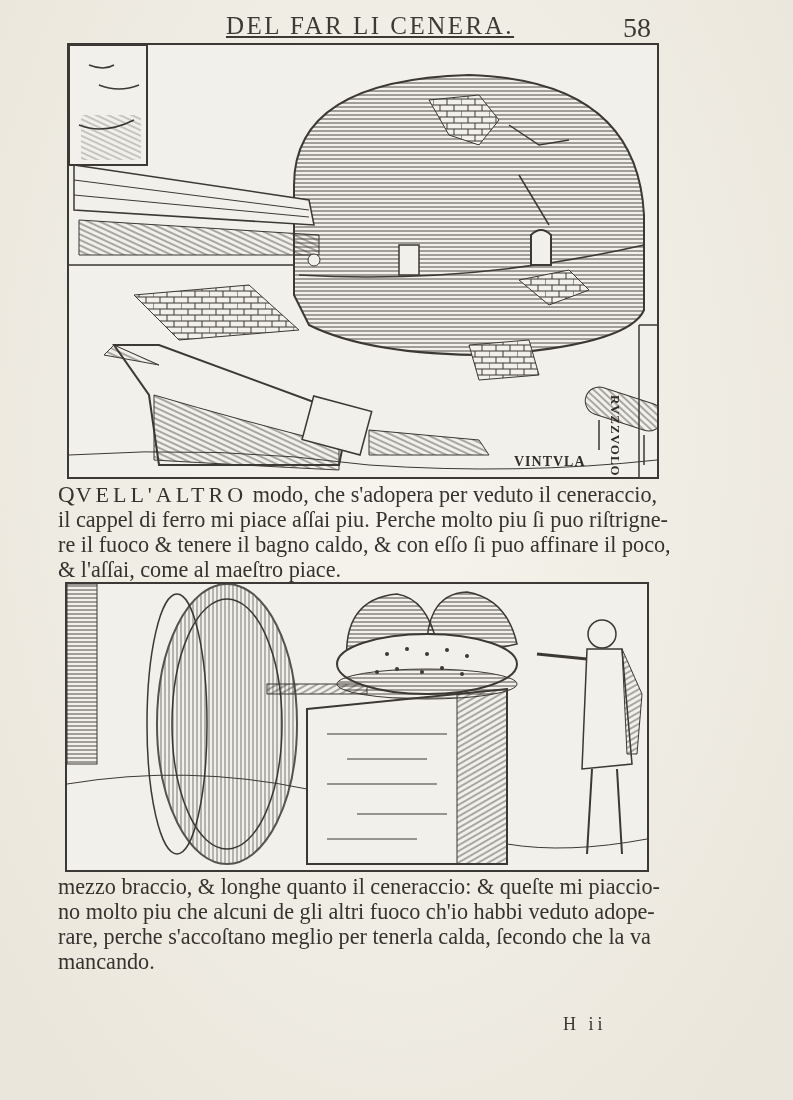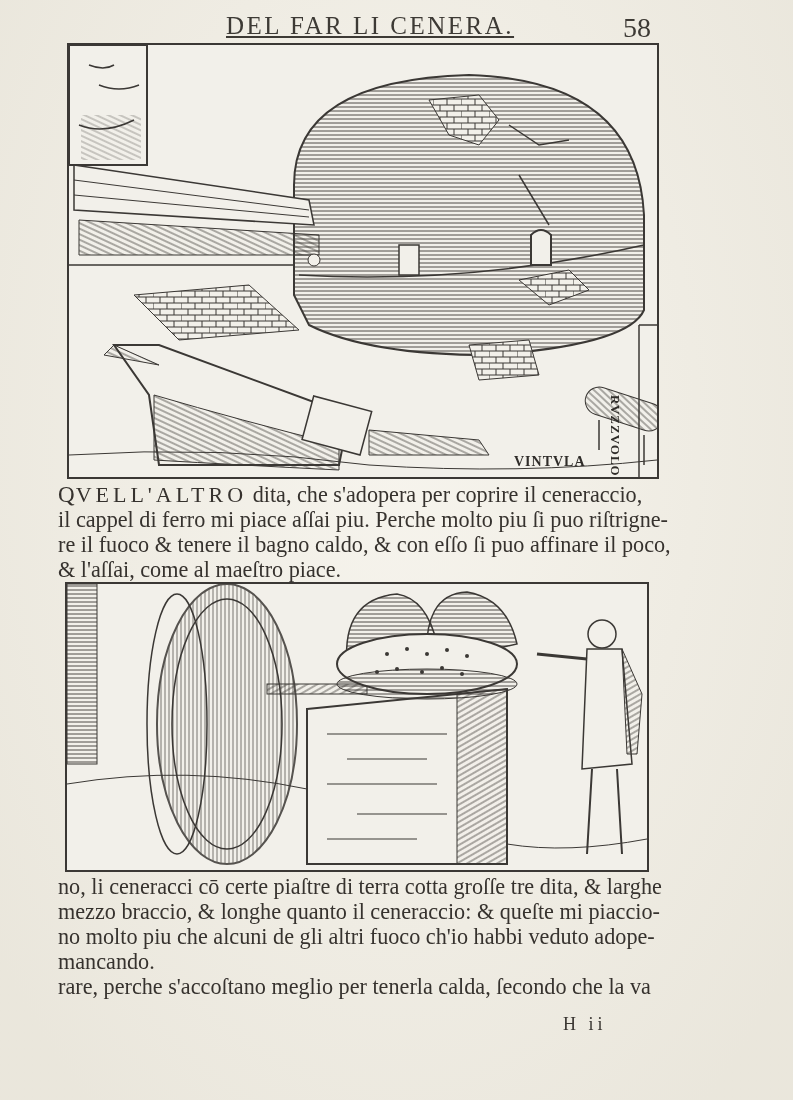--- a/index.html
+++ b/index.html
@@ -112,21 +112,21 @@
       <path d="M0 410 Q150 400 300 420 Q450 430 588 415" stroke="#3b3835" fill="none" stroke-width="1"></path>
       <line x1="0" y1="220" x2="225" y2="220" stroke="#3b3835" stroke-width="1.5"></line>
       <line x1="570" y1="280" x2="588" y2="280" stroke="#3b3835" stroke-width="1.5"></line>
       <line x1="570" y1="280" x2="570" y2="432" stroke="#3b3835" stroke-width="1.5"></line>
     </svg>
     <div class="label-vintula">VINTVLA</div>
     <div class="label-ruzzuolo">RVZZVOLO</div>
   </div>
 
   <div class="para p1">
-    <span class="line"><span class="initial">Q</span><span class="smallcaps">VELL'ALTRO</span><span> dita, che s'adopera per coprire il ceneraccio,</span></span>
+    <span class="line"><span class="initial">Q</span><span class="smallcaps">VELL'ALTRO</span><span> modo, che s'adopera per veduto il ceneraccio,</span></span>
     <span class="line">il cappel di ferro mi piace aſſai  piu. Perche molto piu ſi puo riſtrigne-</span>
     <span class="line">re il fuoco &amp; tenere il bagno caldo, &amp; con eſſo ſi puo affinare il poco,</span>
     <span class="line">&amp; l'aſſai, come al maeſtro piace.</span>
   </div>
 
   <div class="woodcut wc-bottom">
     <svg viewBox="0 0 580 286">
       <defs>
         <pattern id="hH2" width="6" height="4" patternUnits="userSpaceOnUse">
           <line x1="0" y1="2" x2="6" y2="2" stroke="#3b3835" stroke-width="0.9"></line>
@@ -173,21 +173,20 @@
       <path d="M520 65 L555 65 L565 180 L515 185 Z" fill="#f2f0ea" stroke="#3b3835" stroke-width="1.5"></path>
       <path d="M555 65 L575 110 L570 170 L560 170 Z" fill="url(#hD2)" stroke="#3b3835"></path>
       <path d="M520 75 L470 70" stroke="#3b3835" stroke-width="3"></path>
       <path d="M525 185 L520 270 M550 185 L555 270" stroke="#3b3835" stroke-width="2"></path>
 
       <path d="M0 200 Q120 180 240 205 M440 260 Q500 270 580 255" stroke="#3b3835" fill="none" stroke-width="1"></path>
     </svg>
   </div>
 
   <div class="para p2">
-    <span class="line">no, li ceneracci cō certe piaſtre di terra cotta groſſe tre dita, &amp; larghe</span>
     <span class="line">mezzo braccio, &amp; longhe quanto il ceneraccio: &amp; queſte mi piaccio-</span>
     <span class="line">no molto piu che alcuni de gli altri fuoco ch'io habbi veduto adope-</span>
+    <span class="line">rare, perche s'accoſtano meglio per tenerla calda, ſecondo che la va</span>
     <span class="line">mancando.</span>
-    <span class="line">rare, perche s'accoſtano meglio per tenerla calda, ſecondo che la va</span>
   </div>
 
   <div class="signature">H ii</div>
 </div>
 
 </body></html>

